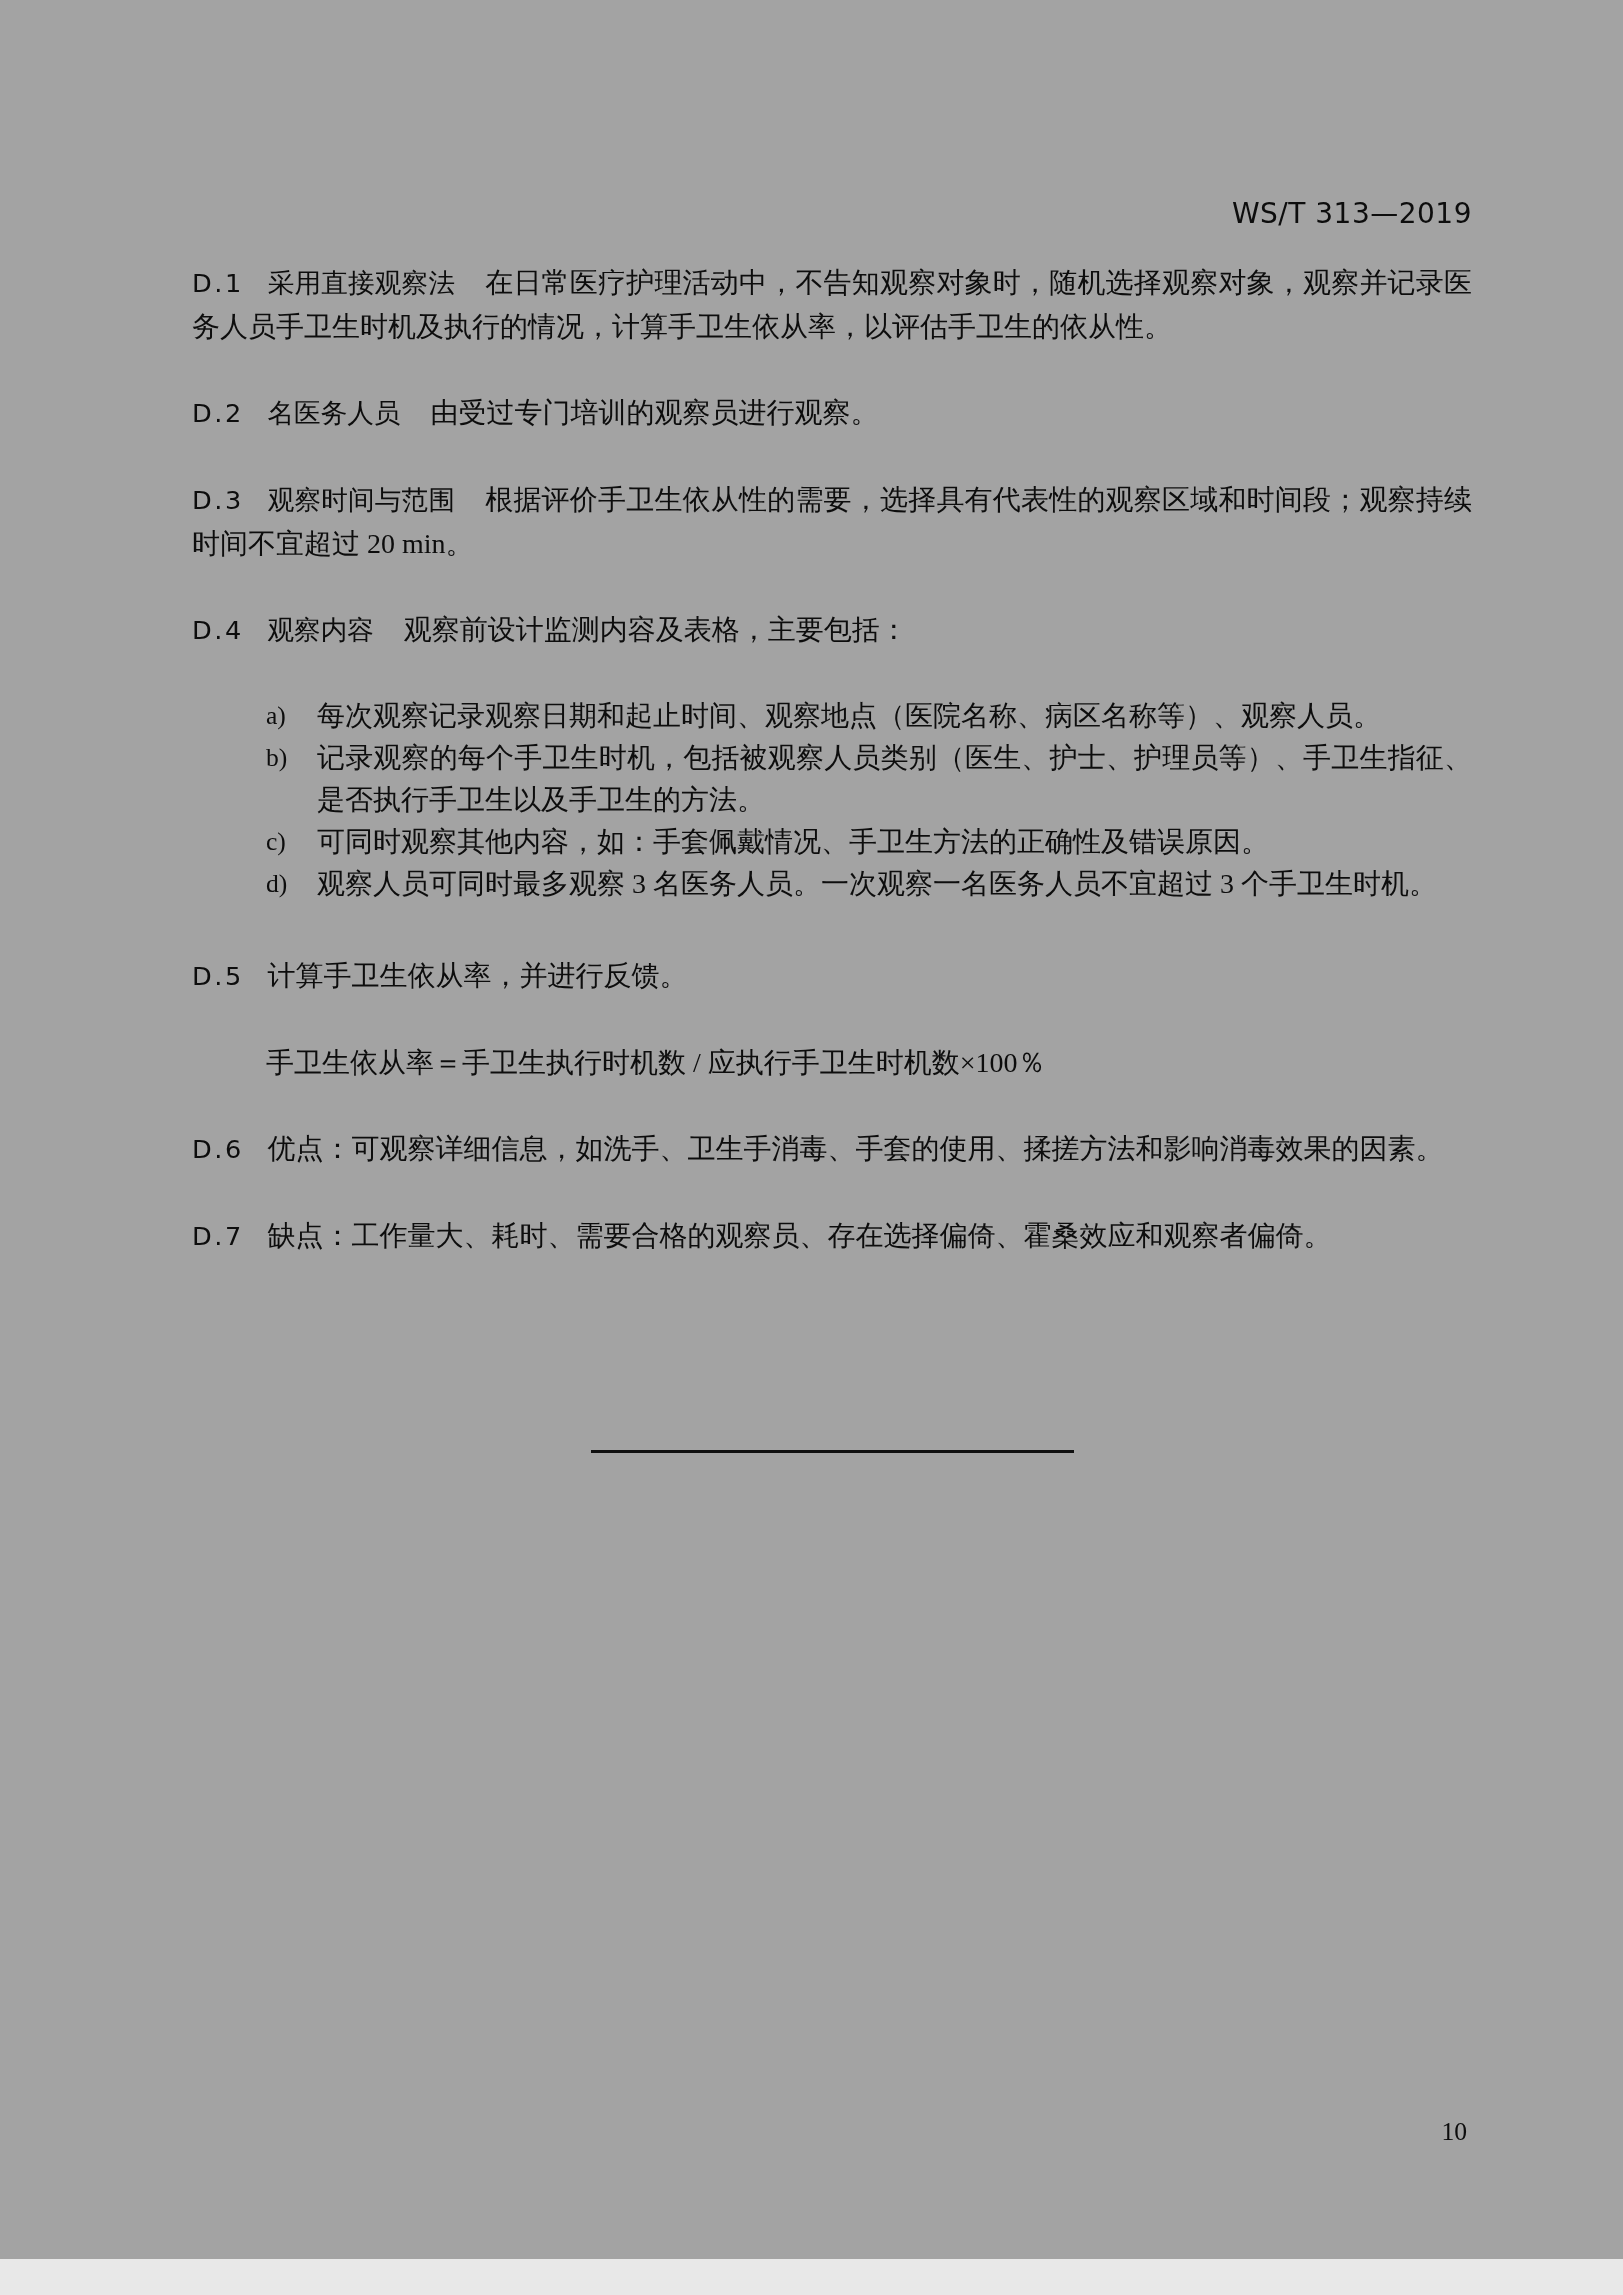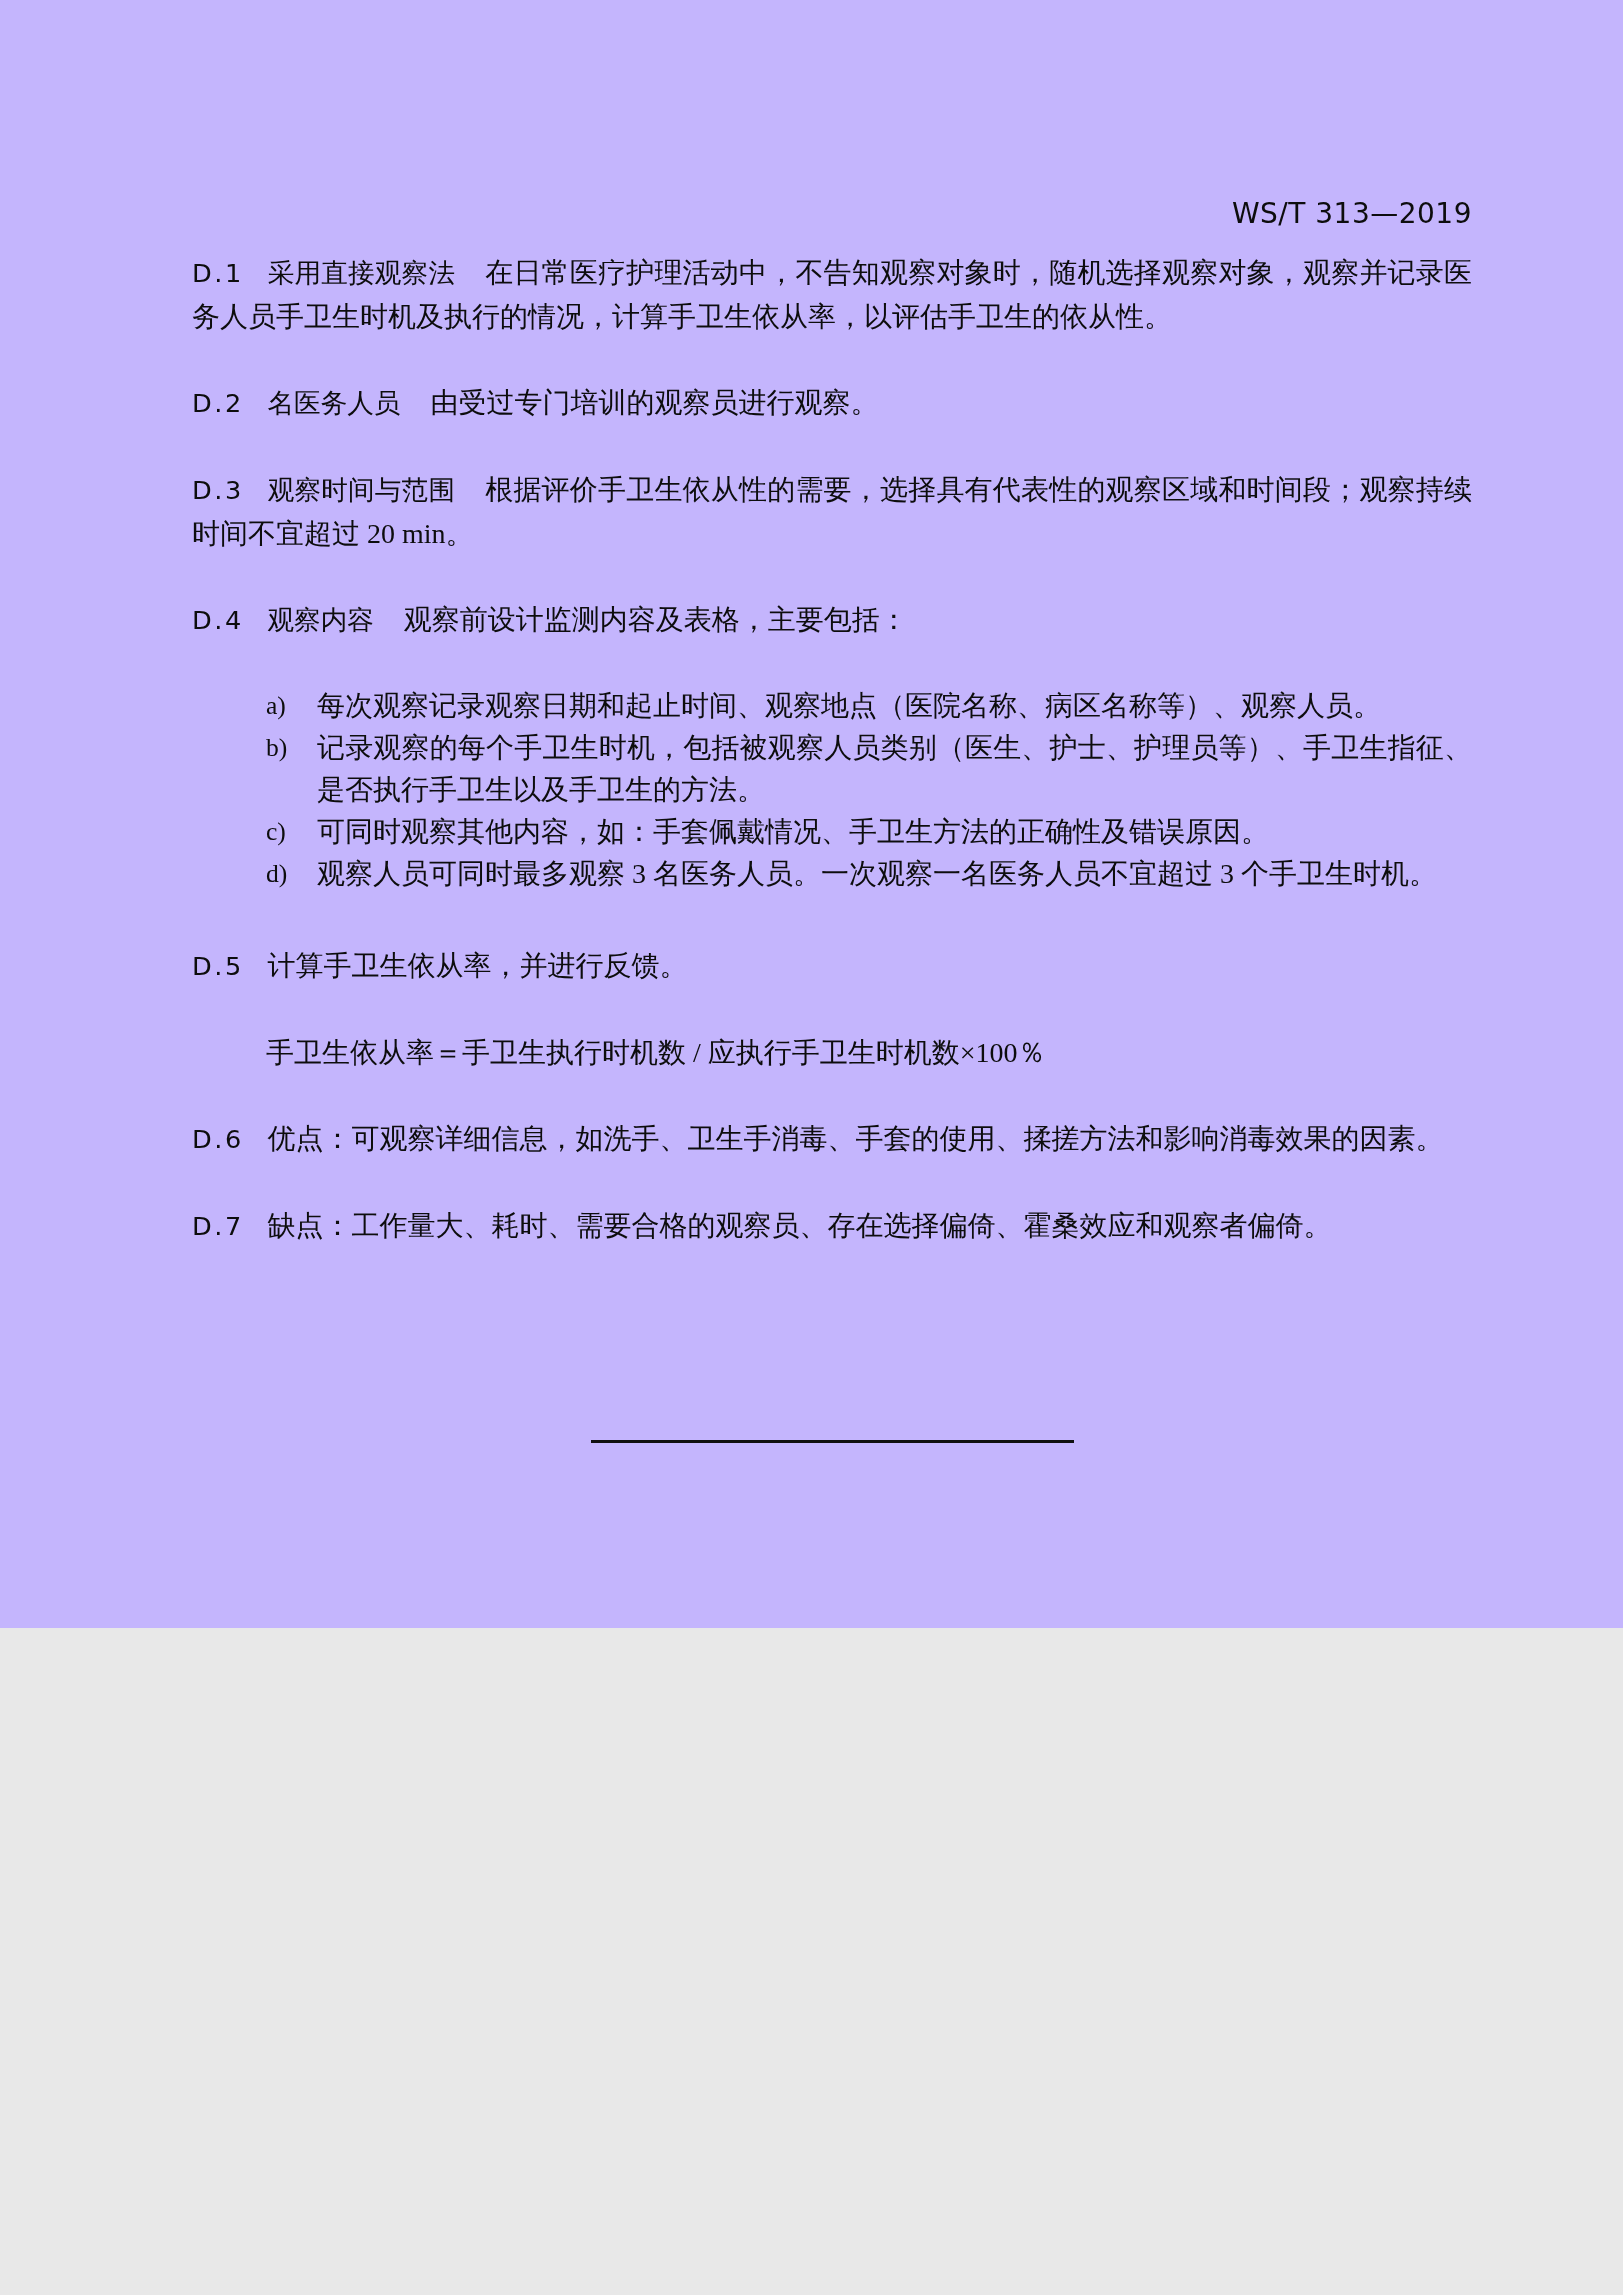--- a/index.html
+++ b/index.html
@@ -1,21 +1,21 @@
 <!DOCTYPE html>
 <html lang="zh" style="font-size:8.2px"><head>
 <meta charset="utf-8">
 <style>
   html, body { margin: 0; padding: 0; background: #e8e8e8; }
   .page {
     position: relative;
     width: 1623px;
-    height: 1628px;
+    height: 2259px;
     margin: 0 auto;
-    background: #c4b5fd;
+    background: #a3a3a3;
     box-sizing: border-box;
     padding: 0 151px 0 192px;
     color: #0d0d0d;
     font-family: "Liberation Serif", "DejaVu Serif", serif;
     overflow: hidden;
   }
   .doc-header {
     padding-top: 198px;
     text-align: right;
     font-family: "DejaVu Sans", "Liberation Sans", sans-serif;
@@ -26,21 +26,21 @@
   }
   .title-block {
     margin-top: 123px;
     text-align: center;
     font-family: "DejaVu Sans", "Liberation Sans", sans-serif;
     font-weight: bold;
   }
   .title-line1 { font-size: 28px; line-height: 47px; letter-spacing: 1px; }
   .title-line2 { font-size: 26.6px; line-height: 47px; }
   .title-line3 { font-size: 30px; line-height: 47px; letter-spacing: 0.5px; }
-  .content { margin-top: 22px; }
+  .content { margin-top: 32px; }
   .para {
     margin: 0 0 43px 0;
     font-size: 28px;
     line-height: 43px;
     text-align: justify;
   }
   .cid {
     font-family: "DejaVu Sans", "Liberation Sans", sans-serif;
     font-size: 25.6px;
     letter-spacing: 2.6px;

